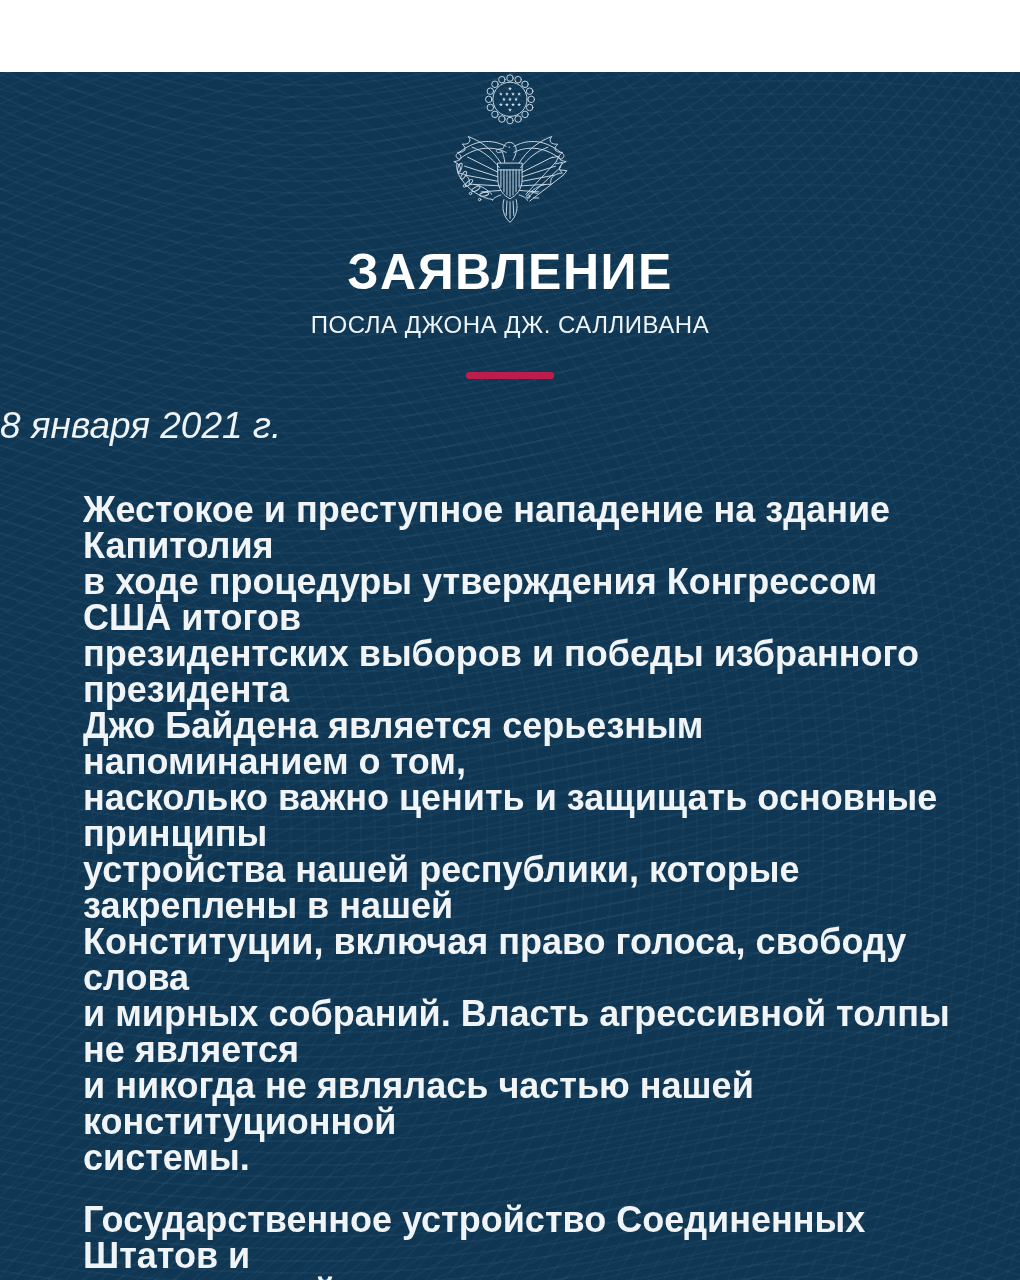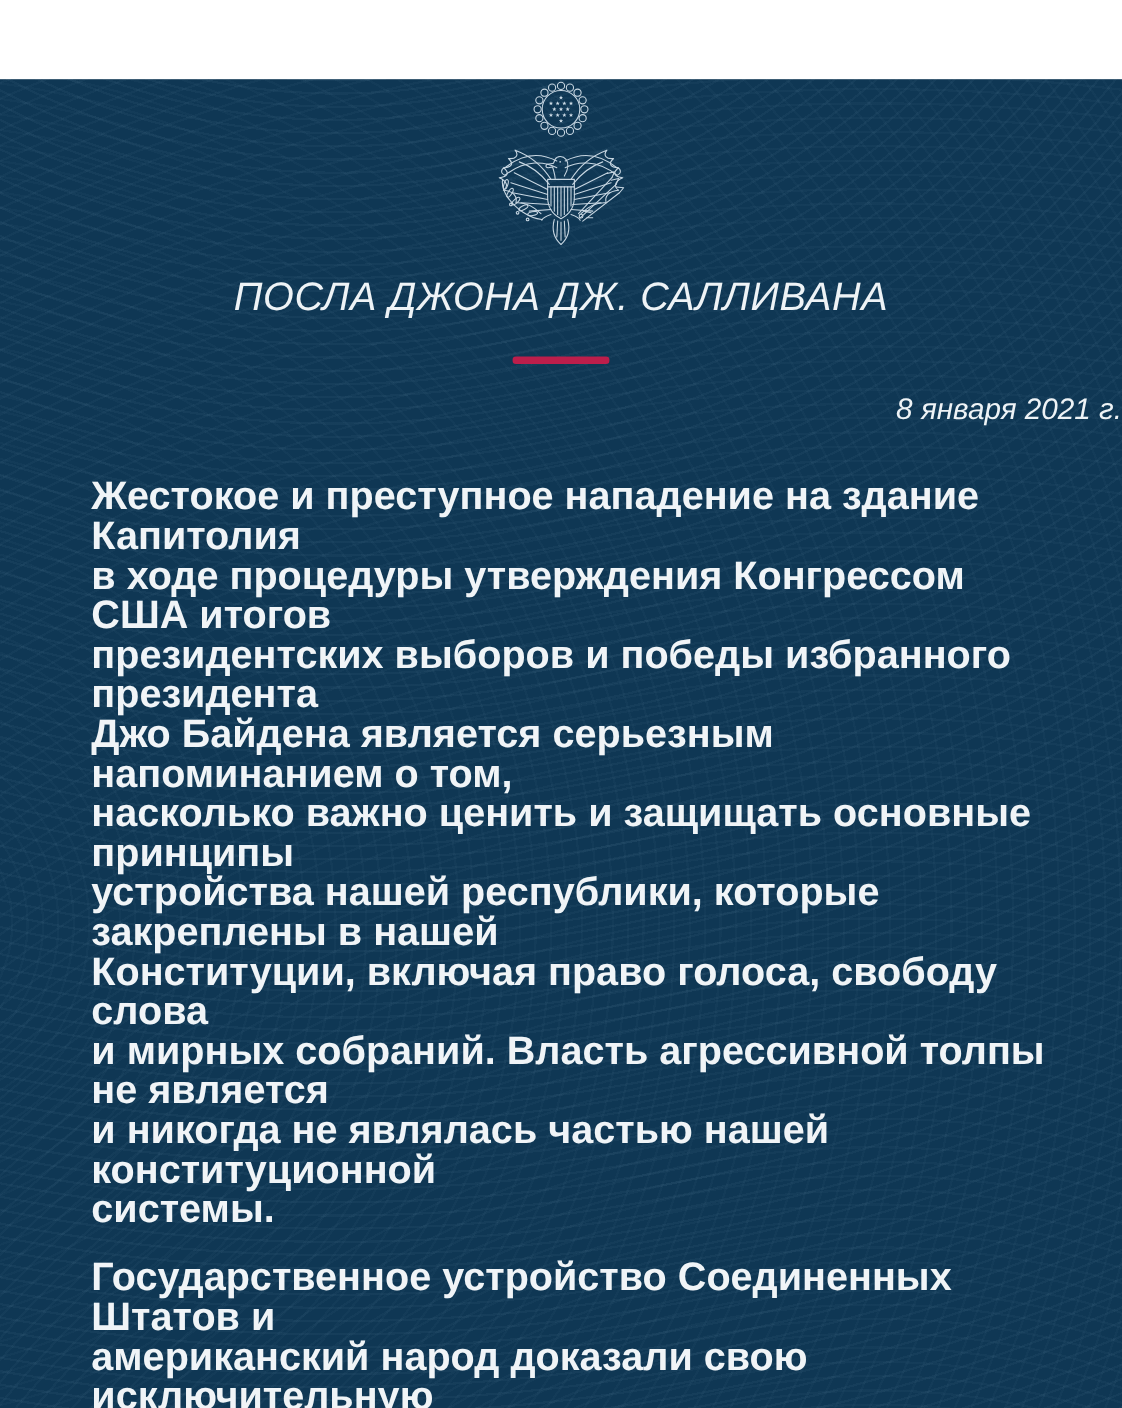--- a/index.html
+++ b/index.html
@@ -18,32 +18,31 @@
   }
   .seal { width: 152px; margin: 72px auto 0; }
   .seal svg { display: block; }
   .title {
     margin-top: 4px; text-align: center;
     font-size: 50px; font-weight: 700; letter-spacing: 1.5px;
     color: #ffffff;
   }
   .subtitle {
     margin-top: 10px; text-align: center;
-    font-size: 36px; font-weight: 400; letter-spacing: 0.5px;
+    font-size: 24px; font-weight: 400; letter-spacing: 0.5px;
     color: #eef3f6;
-    font-style: italic;
   }
   .divider {
     width: 88px; height: 7px; border-radius: 3px;
     margin: 33px auto 0;
     background: #bc1e4b;
   }
   .date {
-    margin-top: 26px; text-align: right;
-    font-style: italic; font-size: 27px; color: #eef3f6;
+    margin-top: 26px; text-align: left;
+    font-style: italic; font-size: 37px; color: #eef3f6;
   }
   .content { margin: 45px 56px 0 83px; }
   .para {
     margin: 0 0 26px 0;
     font-size: 36px; font-weight: 700; line-height: 36px;
     color: #f0f4f7;
     white-space: pre-line;
   }
 </style>
 </head>
@@ -131,20 +130,21 @@
           <use href="#star" x="108" y="36"></use>
         <use href="#star" x="88" y="43"></use>
           <use href="#star" x="96" y="43"></use>
           <use href="#star" x="104" y="43"></use>
           <use href="#star" x="112" y="43"></use>
         <use href="#star" x="100" y="50"></use>
       </g>
     </svg>
   </div>
 
+  <div class="title">ЗАЯВЛЕНИЕ</div>
 
   <div class="subtitle">ПОСЛА ДЖОНА ДЖ. САЛЛИВАНА</div>
 
   <div class="divider"></div>
 
   <div class="date">8 января 2021 г.</div>
 
   <div class="content">
     <p class="para">Жестокое и преступное нападение на здание Капитолия
 в ходе процедуры утверждения Конгрессом США итогов

